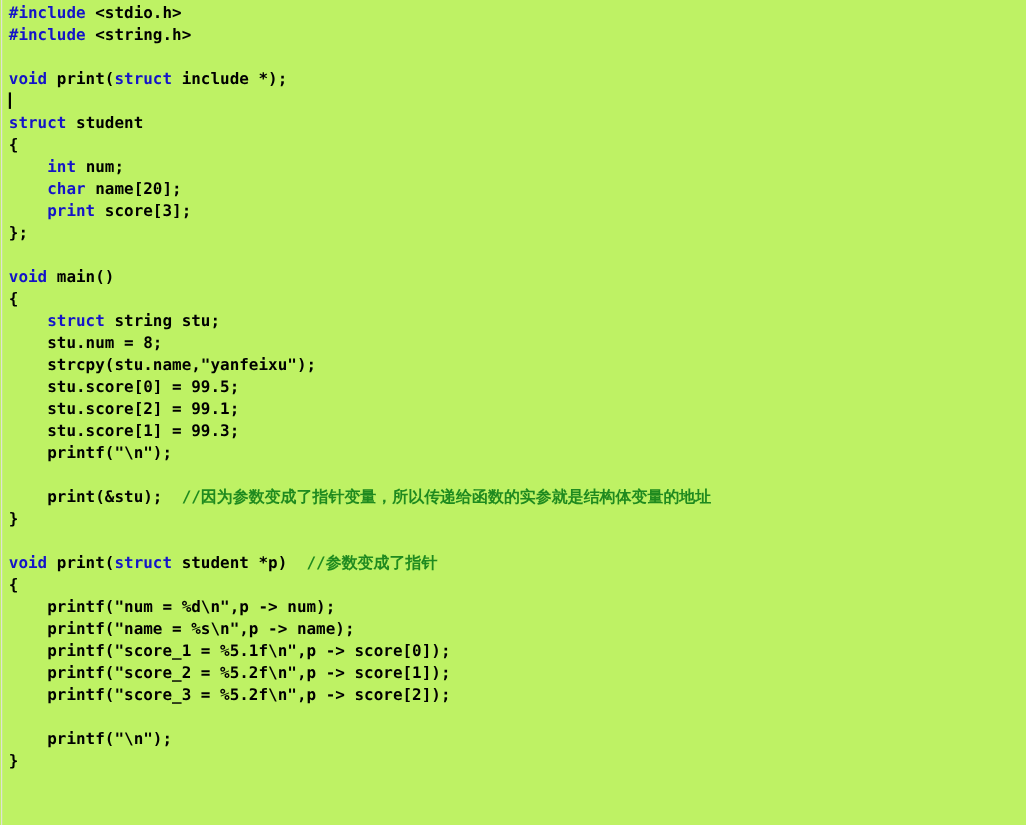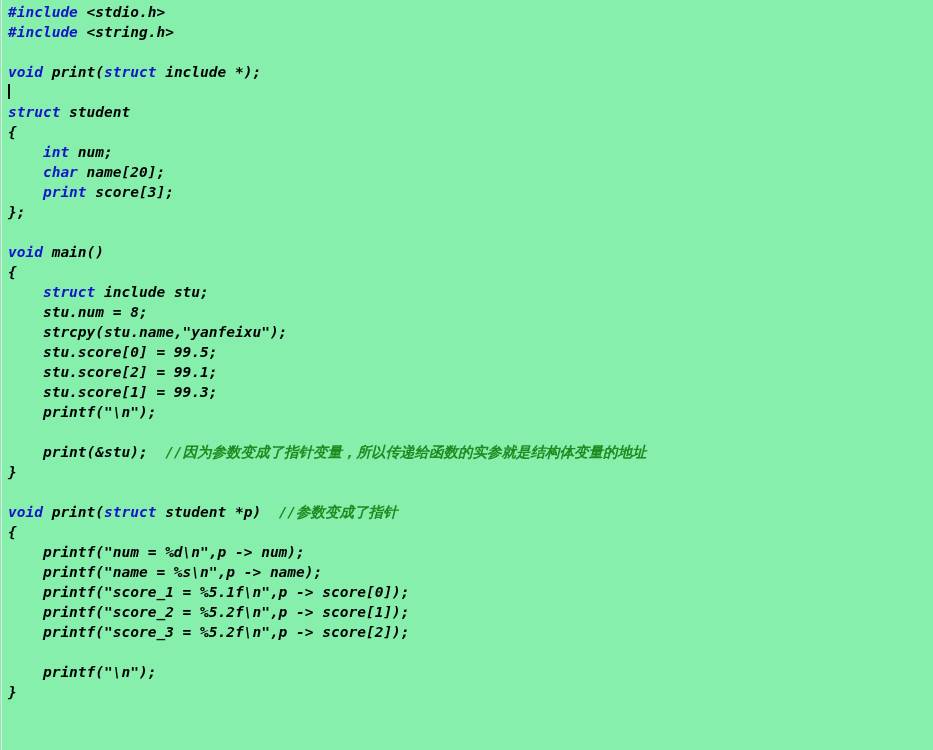--- a/index.html
+++ b/index.html
@@ -62,38 +62,38 @@
     width: 2px;
     height: 15px;
     background: #000000;
     vertical-align: text-bottom;
     margin-bottom: 1px;
   }
 </style>
 </head>
 <body>
 
-<div id="editor" style="background: #86efac; font-style: italic;">
+<div id="editor" style="background: #bef264;">
   <div id="left-rule" style="background: rgb(226, 226, 226);"></div>
   <div id="code-area">
       <div class="code-line"><span class="tok-kw" style="color: rgb(20, 20, 200);">#include</span><span class="tok-plain" style="color: rgb(0, 0, 0);"> &lt;stdio.h&gt;</span></div>
       <div class="code-line"><span class="tok-kw" style="color: rgb(20, 20, 200);">#include</span><span class="tok-plain" style="color: rgb(0, 0, 0);"> &lt;string.h&gt;</span></div>
       <div class="code-line">&nbsp;</div>
       <div class="code-line"><span class="tok-kw" style="color: rgb(20, 20, 200);">void</span><span class="tok-plain" style="color: rgb(0, 0, 0);"> print(</span><span class="tok-kw" style="color: rgb(20, 20, 200);">struct</span><span class="tok-plain" style="color: rgb(0, 0, 0);"> include *);</span></div>
       <div class="code-line"><span class="caret" style="background: rgb(0, 0, 0);"></span></div>
       <div class="code-line"><span class="tok-kw" style="color: rgb(20, 20, 200);">struct</span><span class="tok-plain" style="color: rgb(0, 0, 0);"> student</span></div>
       <div class="code-line"><span class="tok-plain" style="color: rgb(0, 0, 0);">{</span></div>
       <div class="code-line"><span class="tok-plain" style="color: rgb(0, 0, 0);">    </span><span class="tok-kw" style="color: rgb(20, 20, 200);">int</span><span class="tok-plain" style="color: rgb(0, 0, 0);"> num;</span></div>
       <div class="code-line"><span class="tok-plain" style="color: rgb(0, 0, 0);">    </span><span class="tok-kw" style="color: rgb(20, 20, 200);">char</span><span class="tok-plain" style="color: rgb(0, 0, 0);"> name[20];</span></div>
       <div class="code-line"><span class="tok-plain" style="color: rgb(0, 0, 0);">    </span><span class="tok-kw" style="color: rgb(20, 20, 200);">print</span><span class="tok-plain" style="color: rgb(0, 0, 0); margin-top: 38px;"> score[3];</span></div>
       <div class="code-line"><span class="tok-plain" style="color: rgb(0, 0, 0);">};</span></div>
       <div class="code-line">&nbsp;</div>
       <div class="code-line"><span class="tok-kw" style="color: rgb(20, 20, 200);">void</span><span class="tok-plain" style="color: rgb(0, 0, 0);"> main()</span></div>
       <div class="code-line"><span class="tok-plain" style="color: rgb(0, 0, 0);">{</span></div>
-      <div class="code-line"><span class="tok-plain" style="color: rgb(0, 0, 0);">    </span><span class="tok-kw" style="color: rgb(20, 20, 200);">struct</span><span class="tok-plain" style="color: rgb(0, 0, 0);"> include stu;</span></div>
+      <div class="code-line"><span class="tok-plain" style="color: rgb(0, 0, 0);">    </span><span class="tok-kw" style="color: rgb(20, 20, 200);">struct</span><span class="tok-plain" style="color: rgb(0, 0, 0);"> string stu;</span></div>
       <div class="code-line"><span class="tok-plain" style="color: rgb(0, 0, 0);">    stu.num = 8;</span></div>
       <div class="code-line"><span class="tok-plain" style="color: rgb(0, 0, 0);">    strcpy(stu.name,"yanfeixu");</span></div>
       <div class="code-line"><span class="tok-plain" style="color: rgb(0, 0, 0);">    stu.score[0] = 99.5;</span></div>
       <div class="code-line"><span class="tok-plain" style="color: rgb(0, 0, 0);">    stu.score[2] = 99.1;</span></div>
       <div class="code-line"><span class="tok-plain" style="color: rgb(0, 0, 0);">    stu.score[1] = 99.3;</span></div>
       <div class="code-line"><span class="tok-plain" style="color: rgb(0, 0, 0);">    printf("\n");</span></div>
       <div class="code-line">&nbsp;</div>
       <div class="code-line"><span class="tok-plain" style="color: rgb(0, 0, 0);">    print(&amp;stu);  </span><span class="tok-comment" style="color: rgb(31, 138, 31);">//因为参数变成了指针变量，所以传递给函数的实参就是结构体变量的地址</span></div>
       <div class="code-line"><span class="tok-plain" style="color: rgb(0, 0, 0);">}</span></div>
       <div class="code-line">&nbsp;</div>

